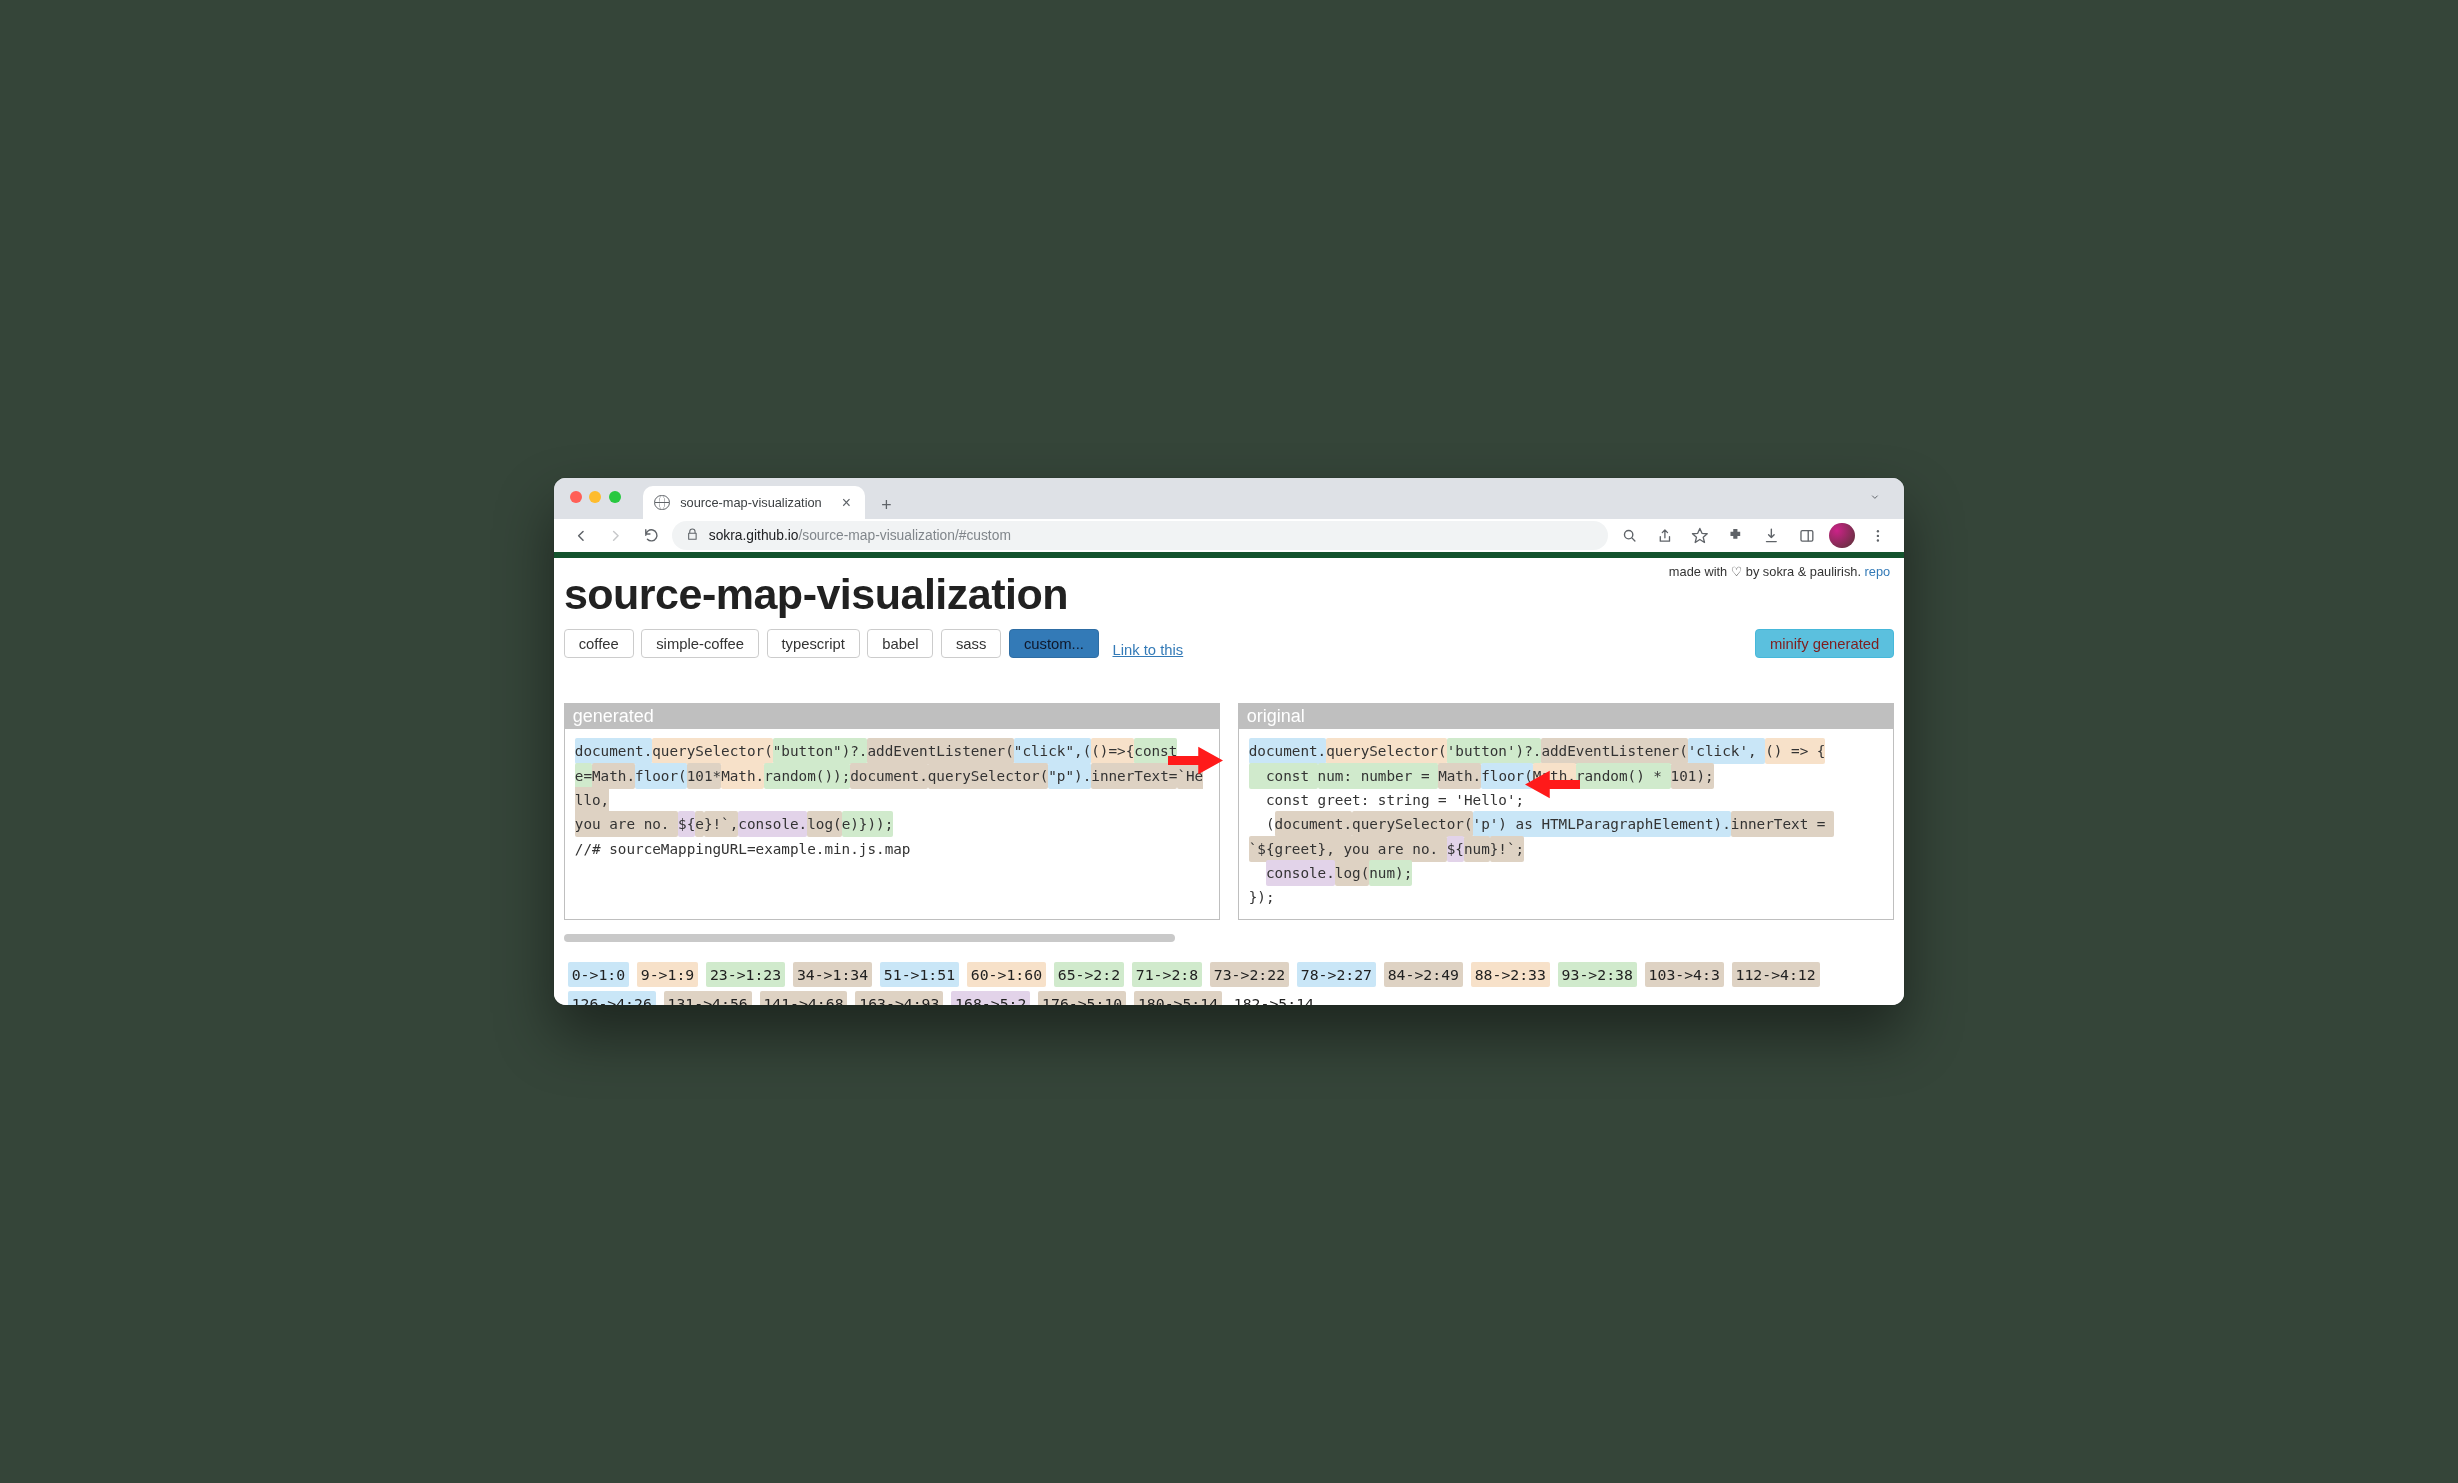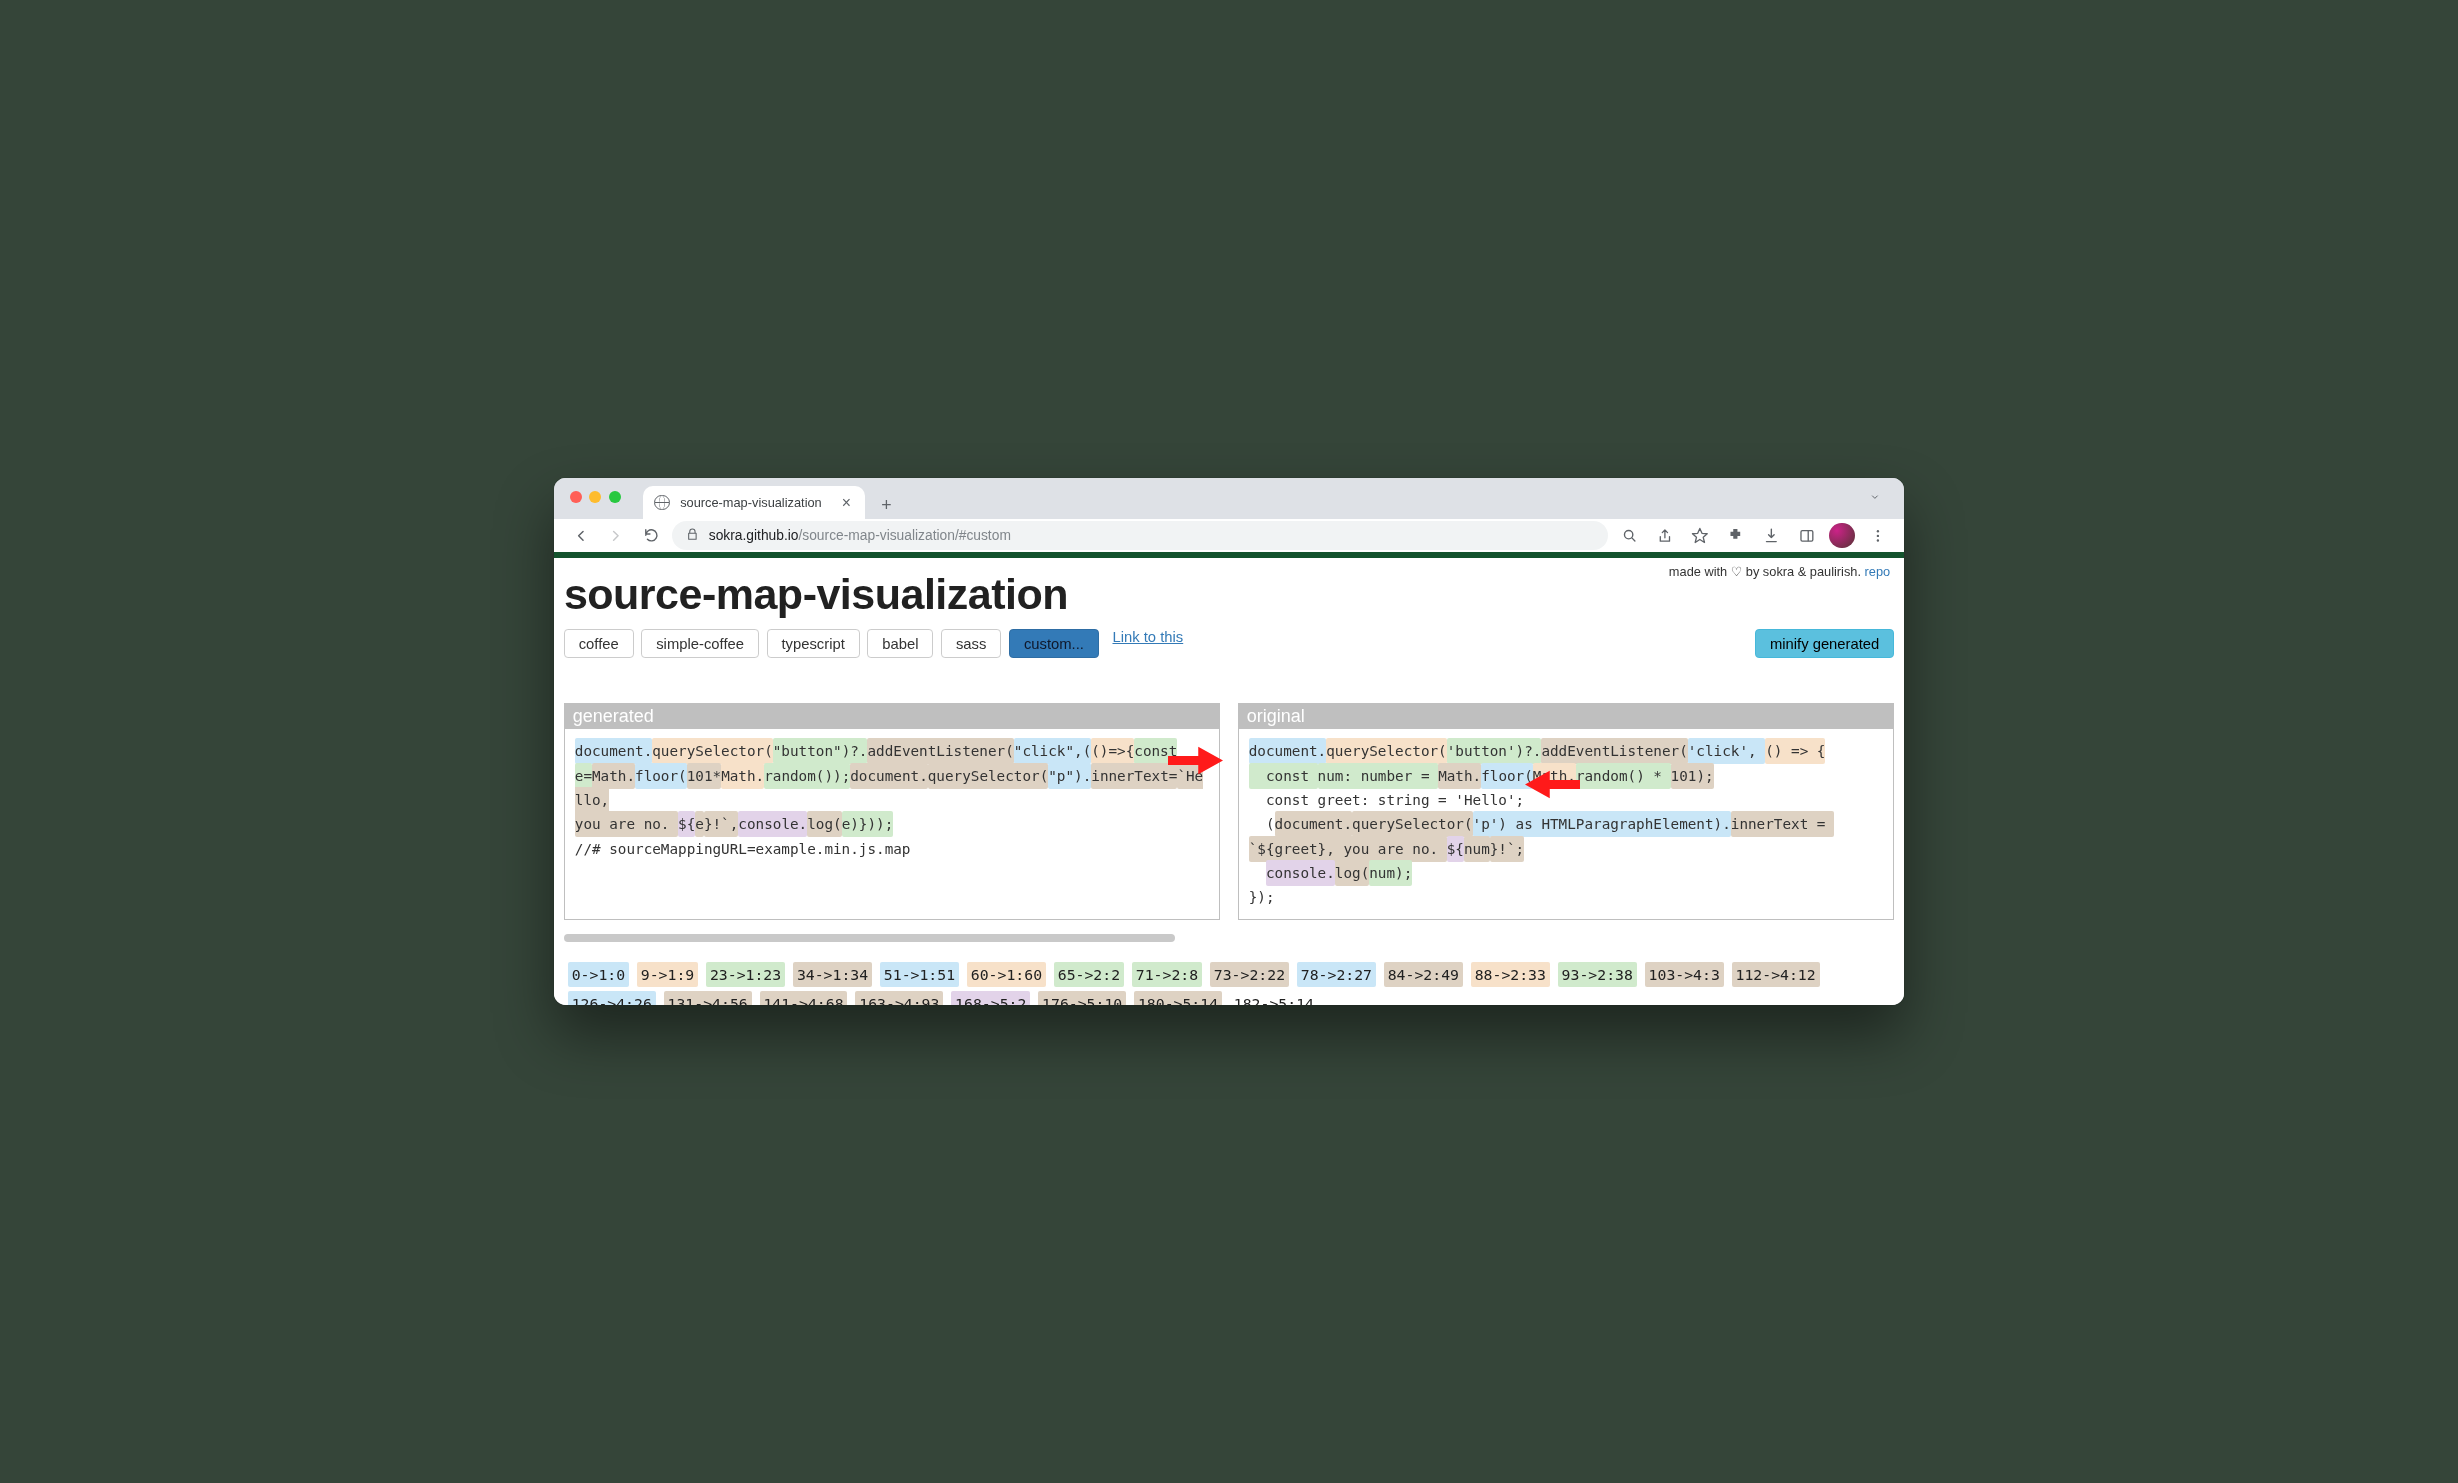--- a/index.html
+++ b/index.html
@@ -39,24 +39,24 @@
   .avatar { width:25.6px; height:25.6px; border-radius:50%; background:radial-gradient(circle at 30% 30%,#c28,#533); }
 
   .page { flex:1; background:var(--body-bg); padding:7.9px 9.9px 19.7px; overflow:hidden; color:#212121; font-size:14.8px; position:relative; }
 
   .credits { position:absolute; top:5.9px; right:13.8px; font-size:12.8px; color:#333; }
   .credits .heart { font-family:inherit; }
   .credits a { color:#337ab7; text-decoration:none; }
 
   h1.title { font-size:43px; font-weight:800; margin:3.9px 0 9.9px; letter-spacing:-0.5px; }
 
-  .btn-row { display:flex; align-items:flex-start; gap:7.9px; }
+  .btn-row { display:flex; align-items:flex-end; gap:7.9px; }
   .btn { border:1px solid #ccc; background:#fff; padding:5.9px 13.8px; border-radius:3.9px; font-size:14.8px; color:#333; cursor:pointer; }
   .btn-primary { background:var(--btn-blue); border-color:var(--btn-blue-border); color:#0f172a; }
-  .btn-info { background:var(--btn-cyan); border-color:var(--btn-cyan-border); color:#000000; }
+  .btn-info { background:var(--btn-cyan); border-color:var(--btn-cyan-border); color:#7f1d1d; }
   .link { color:#337ab7; margin-left:5.9px; }
   .row-spacer { flex:1; }
 
   .panels { display:flex; gap:17.7px; margin-top:45px; }
   .panel { flex:1; border:1px solid var(--panel-border); }
   .panel-hdr { background:var(--panel-hdr); color:#fff; font-size:18px; padding:2px 7.9px; }
   .panel-body { padding:9.9px 9.9px; font-family:ui-monospace,Menlo,Consolas,monospace; font-size:14.3px; line-height:1.7; color:#333; white-space:pre-wrap; word-break:break-all; }
   .panel-body span.s { padding:5px 0; border-radius:2px; }
   .c0{background:var(--hl0);} .c1{background:var(--hl1);} .c2{background:var(--hl2);} .c3{background:var(--hl3);} .c4{background:var(--hl4);}
 

